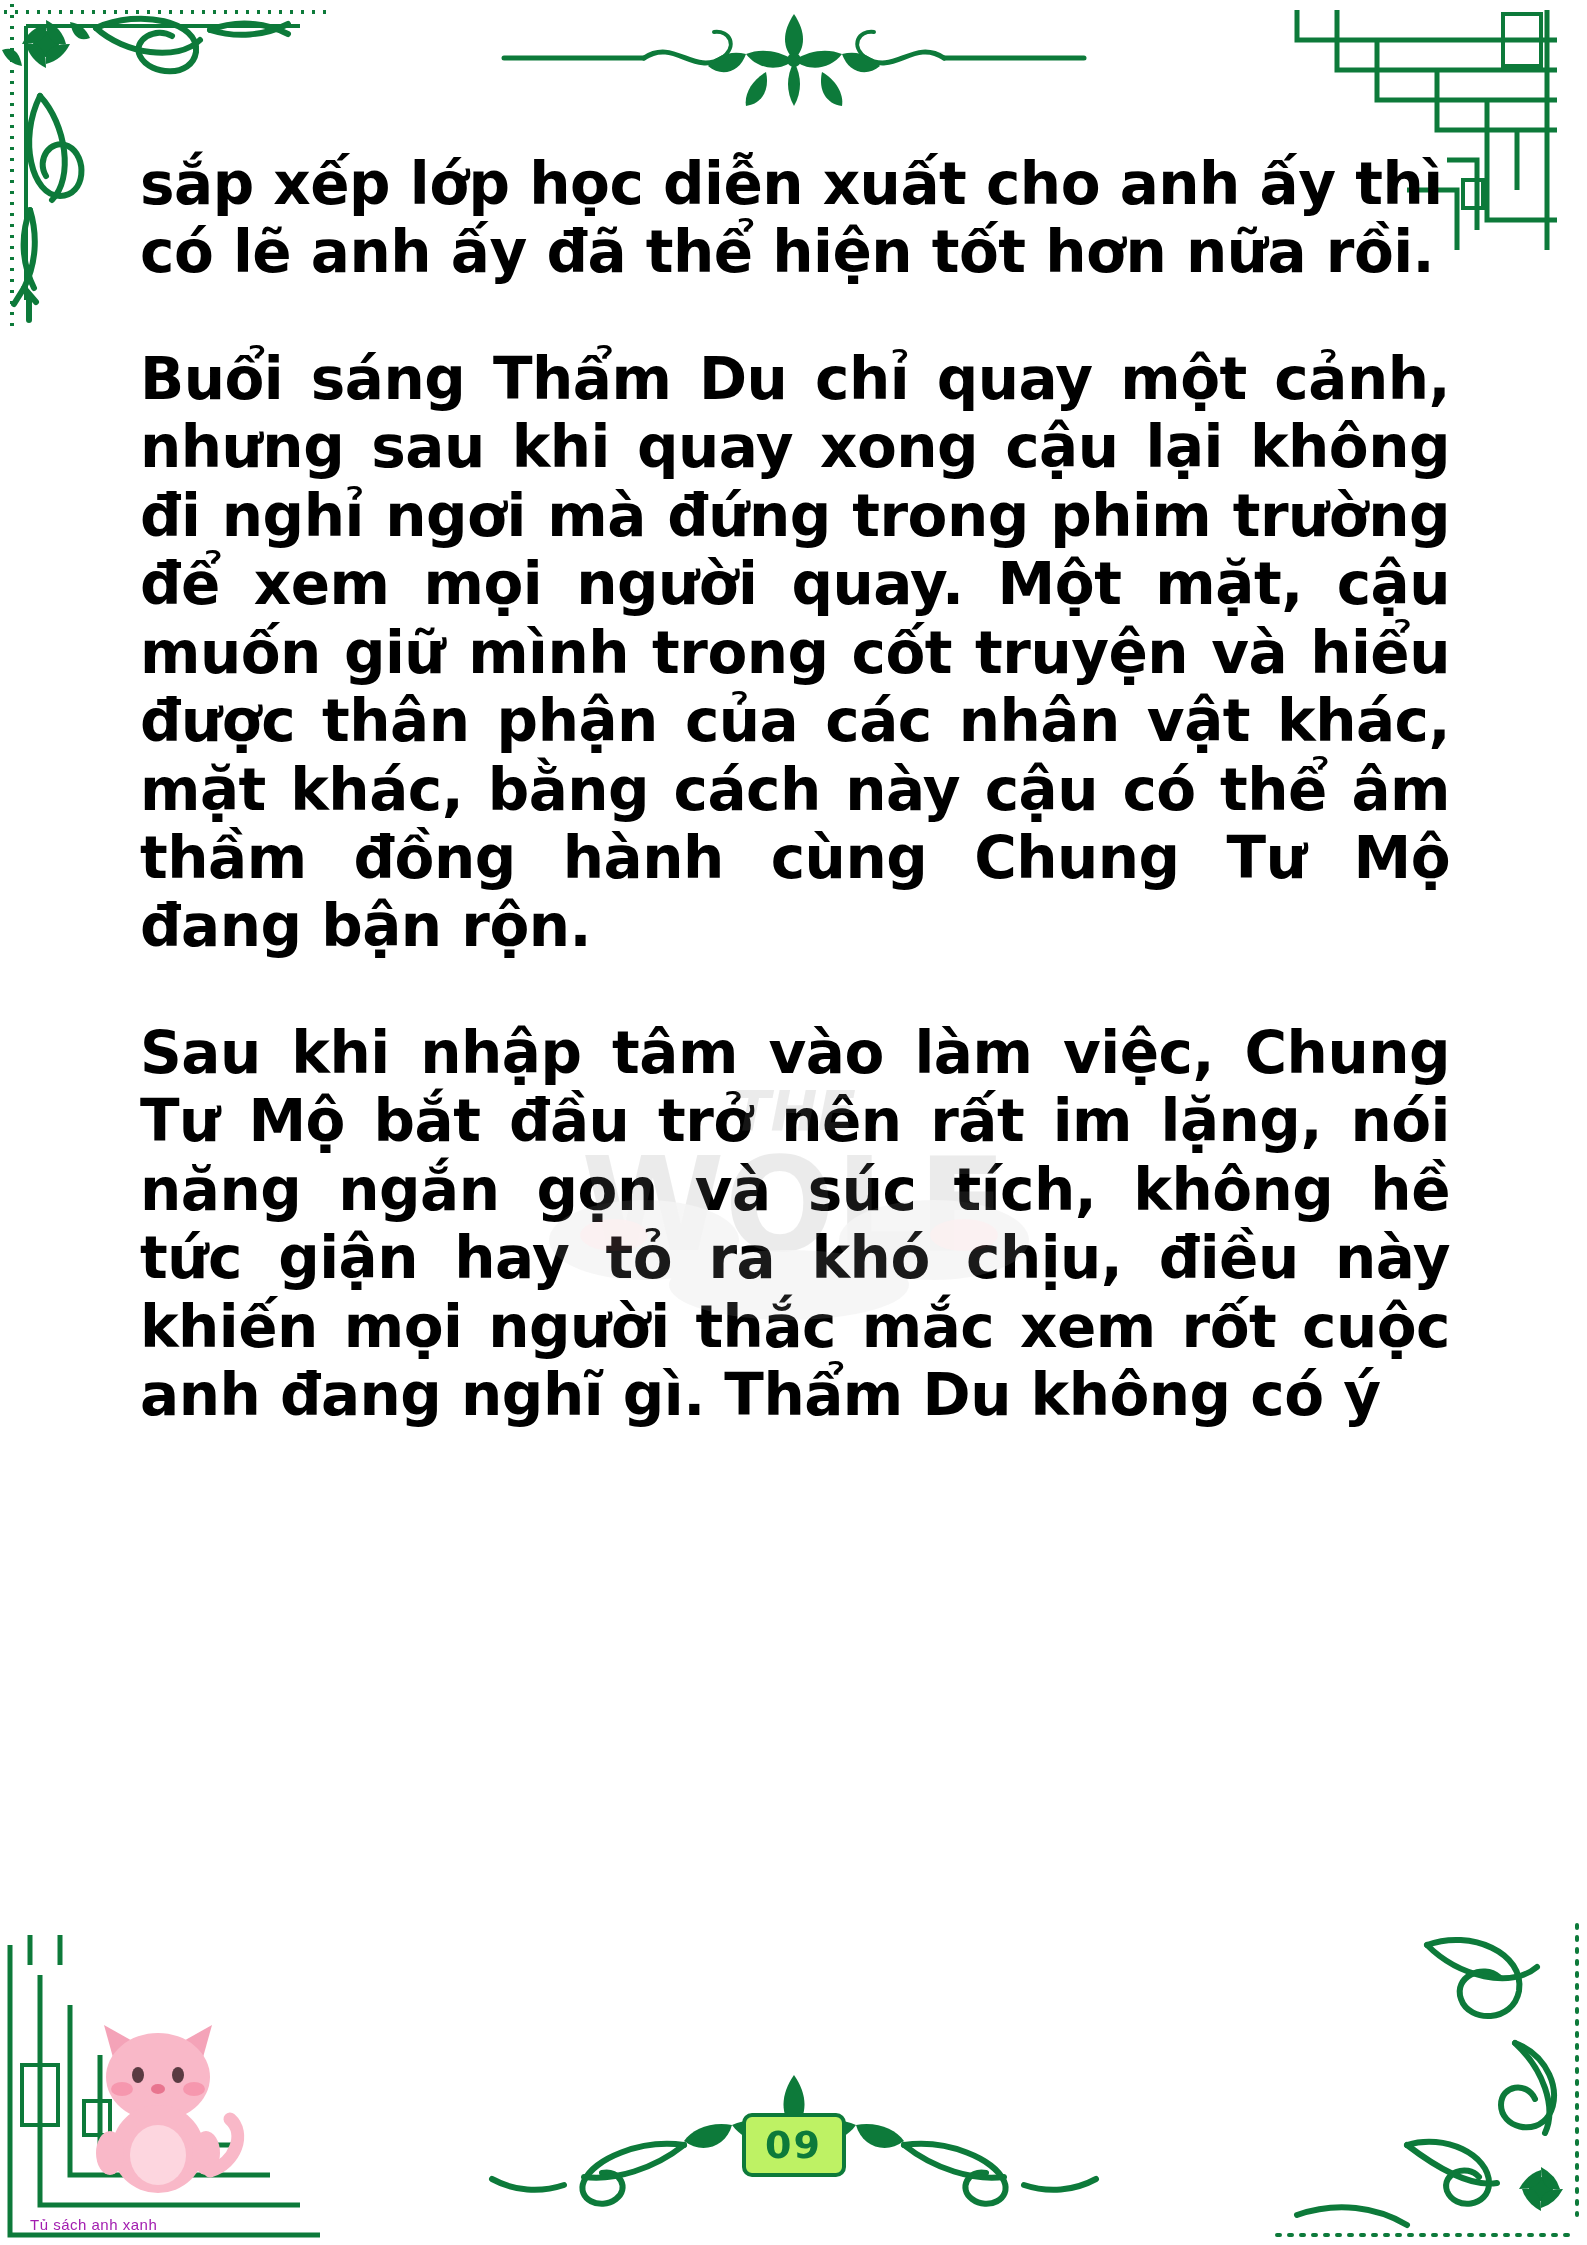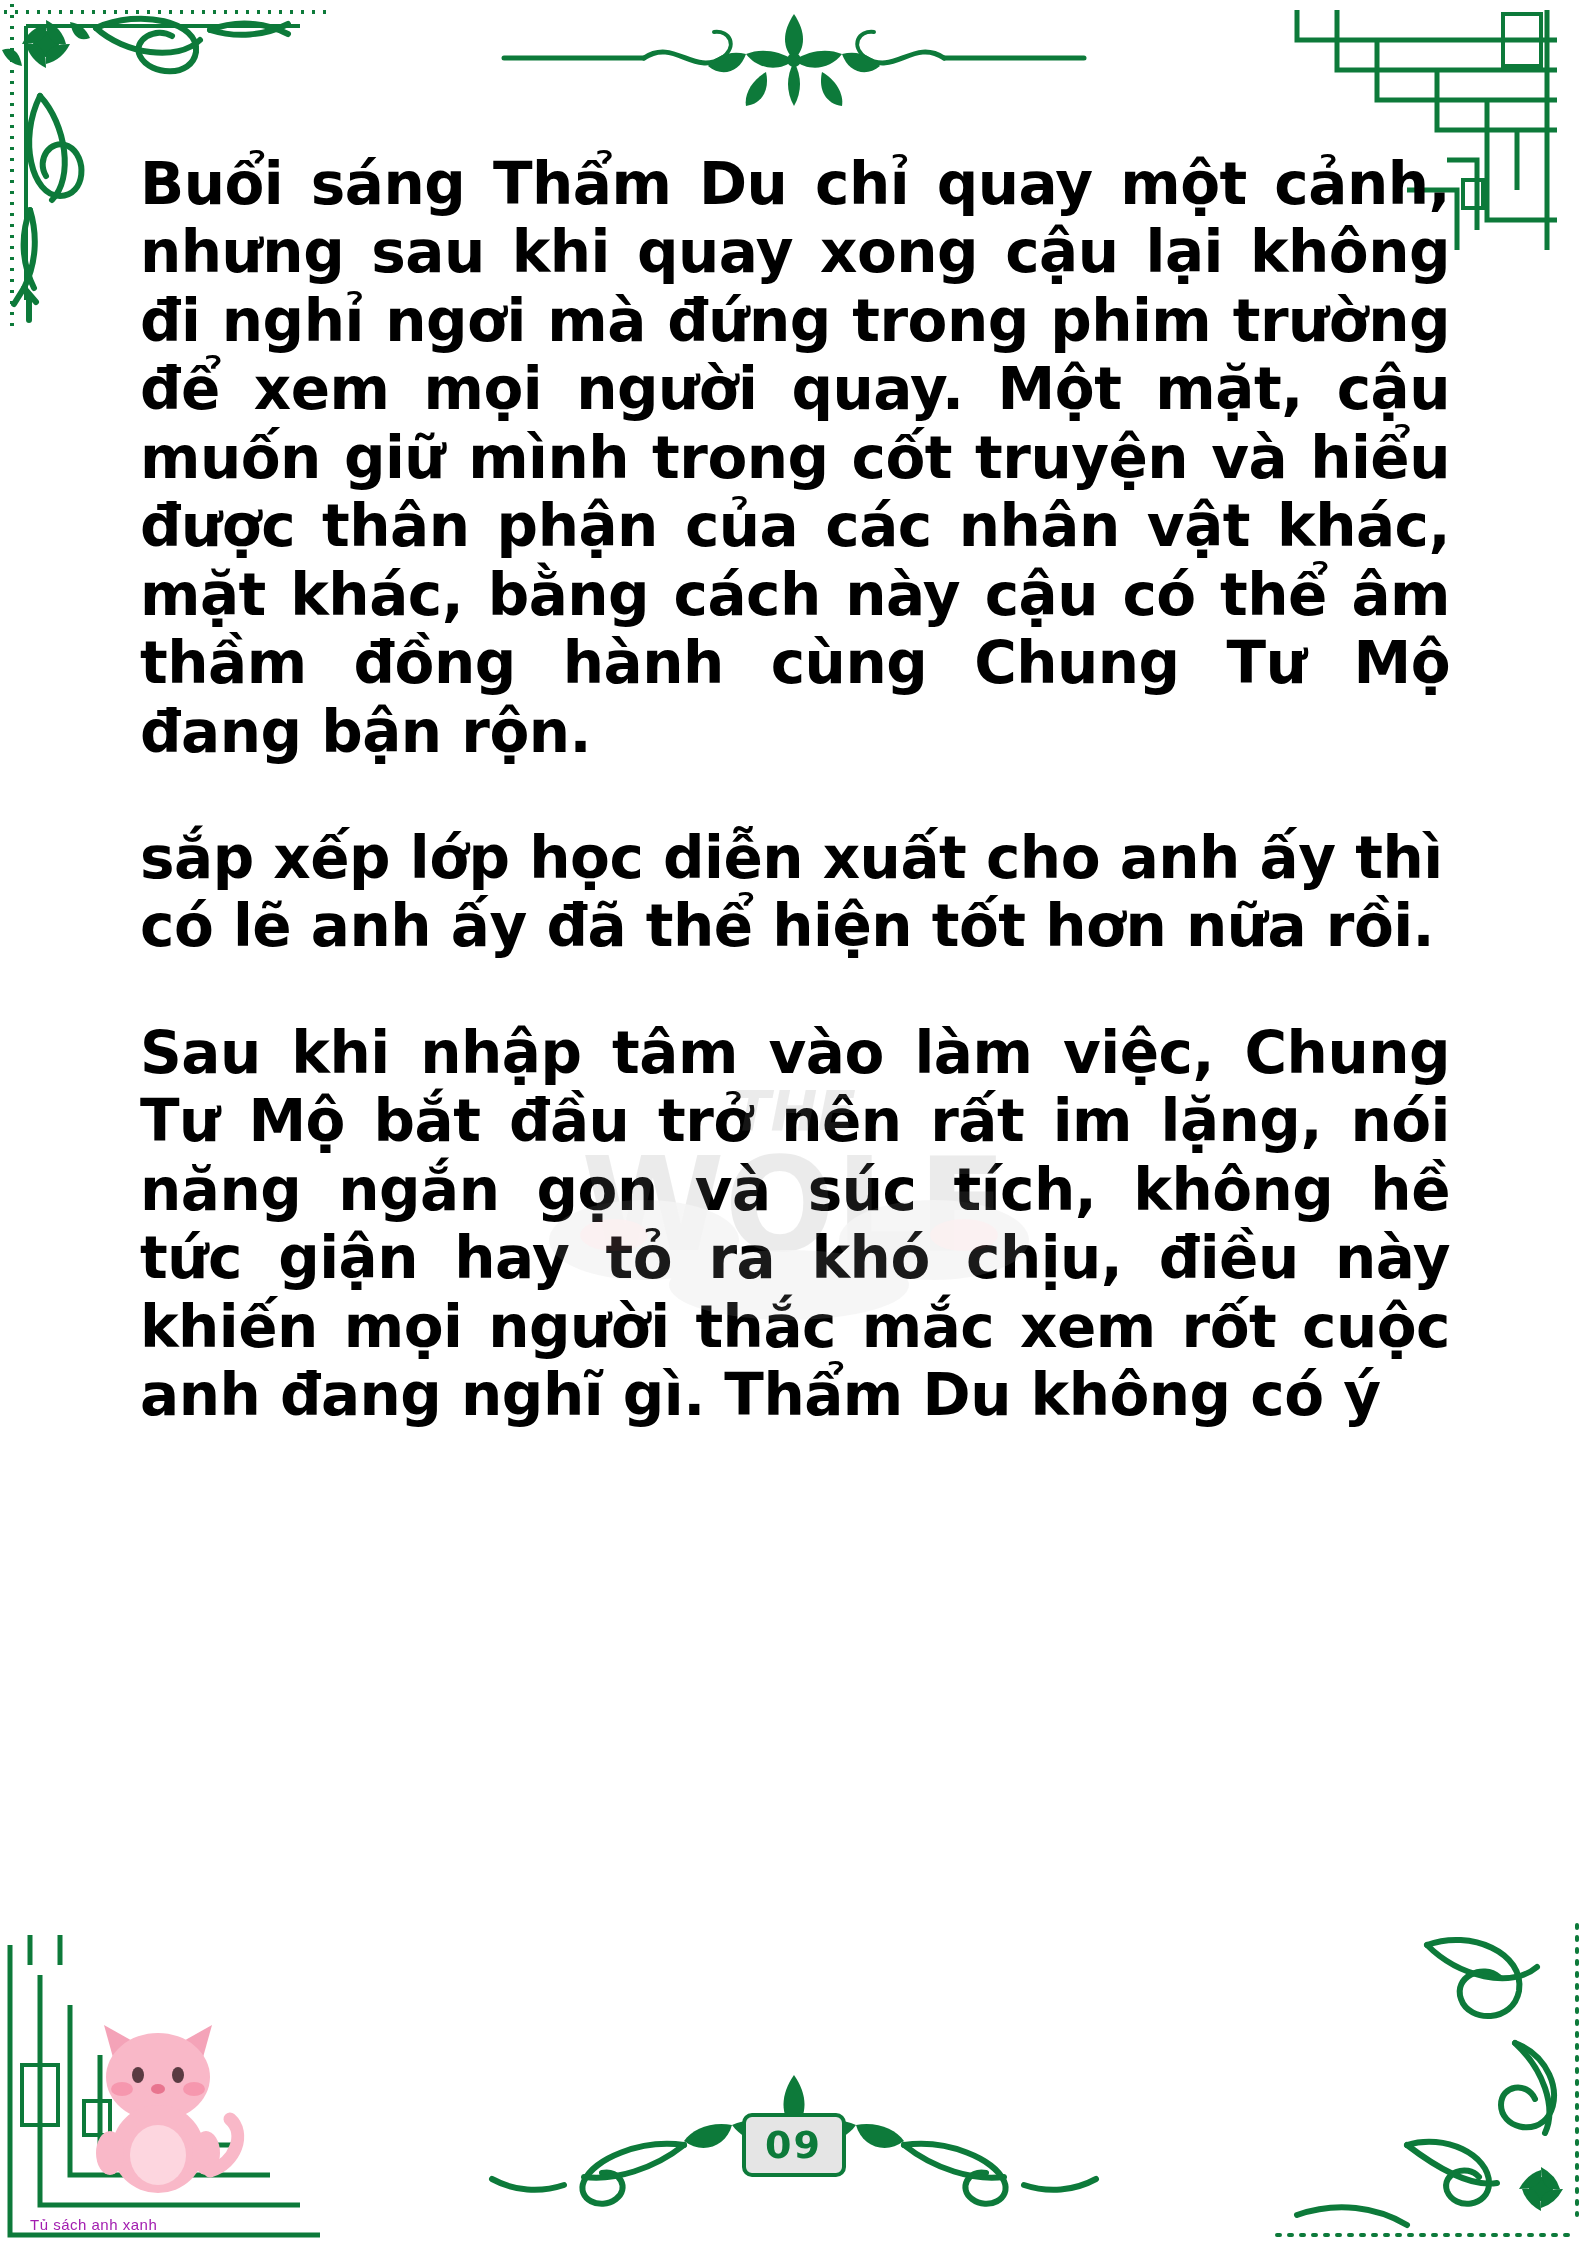--- a/index.html
+++ b/index.html
@@ -101,21 +101,21 @@
     border: 4px solid #0d7a3a;
     border-radius: 10px;
     color: #0d7a3a;
     font-size: 38px;
     font-weight: 700;
     display: flex;
     align-items: center;
     justify-content: center;
     font-family: "DejaVu Sans", sans-serif;
     letter-spacing: 2px;
-    background: #e5e5e5;
+    background: #bef264;
   }
 </style>
 </head>
 <body>
 
 <div class="page">
 
   <svg class="deco deco-tl" viewBox="0 0 330 330">
     <g fill="none" stroke="#0d7a3a" stroke-width="4">
       <path d="M12 4 L12 326" stroke-dasharray="3 8"></path>
@@ -181,22 +181,22 @@
       <path d="M190 160 L220 160 L220 230"></path>
       <path d="M150 190 L200 190 L200 250"></path>
     </g>
     <g fill="none" stroke="#0d7a3a" stroke-width="4">
       <rect x="246" y="14" width="38" height="52"></rect>
       <rect x="206" y="180" width="20" height="28"></rect>
     </g>
   </svg>
 
   <div class="content">
+    <p class="para">sắp xếp lớp học diễn xuất cho anh ấy thì có lẽ anh ấy đã thể hiện tốt hơn nữa rồi.</p>
     <p class="para justify">Buổi sáng Thẩm Du chỉ quay một cảnh, nhưng sau khi quay xong cậu lại không đi nghỉ ngơi mà đứng trong phim trường để xem mọi người quay. Một mặt, cậu muốn giữ mình trong cốt truyện và hiểu được thân phận của các nhân vật khác, mặt khác, bằng cách này cậu có thể âm thầm đồng hành cùng Chung Tư Mộ đang bận rộn.</p>
-    <p class="para">sắp xếp lớp học diễn xuất cho anh ấy thì có lẽ anh ấy đã thể hiện tốt hơn nữa rồi.</p>
     <p class="para justify">Sau khi nhập tâm vào làm việc, Chung Tư Mộ bắt đầu trở nên rất im lặng, nói năng ngắn gọn và súc tích, không hề tức giận hay tỏ ra khó chịu, điều này khiến mọi người thắc mắc xem rốt cuộc anh đang nghĩ gì. Thẩm Du không có ý</p>
   </div>
 
   <svg class="watermark" viewBox="0 0 660 280">
     <g fill="#8a8a8a">
       <text x="330" y="70" text-anchor="middle" font-family="DejaVu Sans, sans-serif" font-size="56" font-style="italic" font-weight="700">THE</text>
       <text x="330" y="190" text-anchor="middle" font-family="DejaVu Sans, sans-serif" font-size="130" font-weight="700">WOLF</text>
     </g>
     <g fill="#c0c0c0" opacity="0.85">
       <ellipse cx="180" cy="180" rx="95" ry="40"></ellipse>

